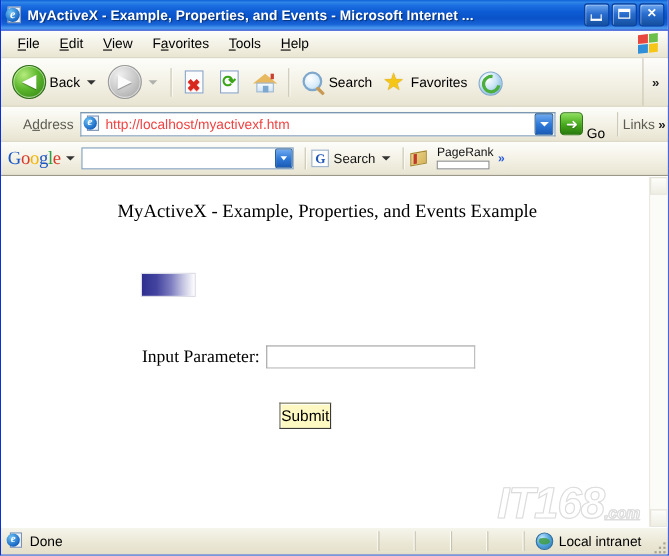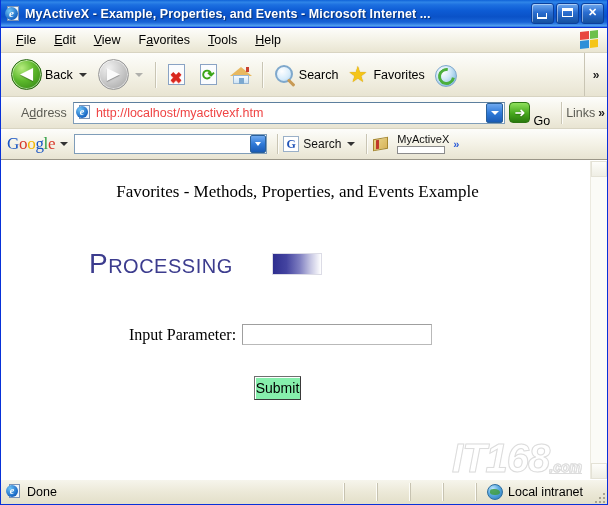--- a/index.html
+++ b/index.html
@@ -464,21 +464,21 @@
     font-family: "Liberation Serif", serif;
     font-size: 13px;
     padding: 0 2px;
     outline: none;
   }
   .submit-row { margin: 31px 0 0 0; text-align: center; padding-right: 36px; }
   .submit-btn {
     font-family: "Liberation Sans", sans-serif;
     font-size: 14px;
     padding: 3px 1px;
-    background: #86efac;
+    background: #fef9c3;
     border: 1px solid #6f6f6f;
     border-right-color: #3a3a3a;
     border-bottom-color: #3a3a3a;
     box-shadow: inset 1px 1px 0 #ffffff;
     color: #000;
   }
   .watermark {
     position: absolute;
     right: 8px; bottom: -2px;
     font-family: "Liberation Sans", sans-serif;
@@ -720,33 +720,32 @@
     <div class="g-sep"></div>
     <div class="g-icon-box">G</div>
     <span class="g-txt">Search</span>
     <span class="g-caret"></span>
     <div class="g-sep"></div>
     <div class="pr-book">
       <div class="cover"></div>
         <div class="stripe"></div>
     </div>
     <div class="pagerank-wrap">
-      <span class="pr-label">MyActiveX</span>
+      <span class="pr-label">PageRank</span>
       <div class="pr-meter"></div>
     </div>
     <span class="g-chev">»</span>
   </div>
 
   <div class="content-wrap">
     <div class="page">
 
-      <div class="page-title">Favorites - Methods, Properties, and Events Example</div>
+      <div class="page-title">MyActiveX - Example, Properties, and Events Example</div>
 
       <div class="processing-row">
-        <div class="processing-text">Processing</div>
         <div class="progress-outer"></div>
       </div>
 
       <div class="form-row">
         <span class="form-label">Input Parameter:</span>
         <input class="text-input" type="text" value="" style="">
       </div>
 
       <div class="submit-row">
         <button class="submit-btn">Submit</button>

